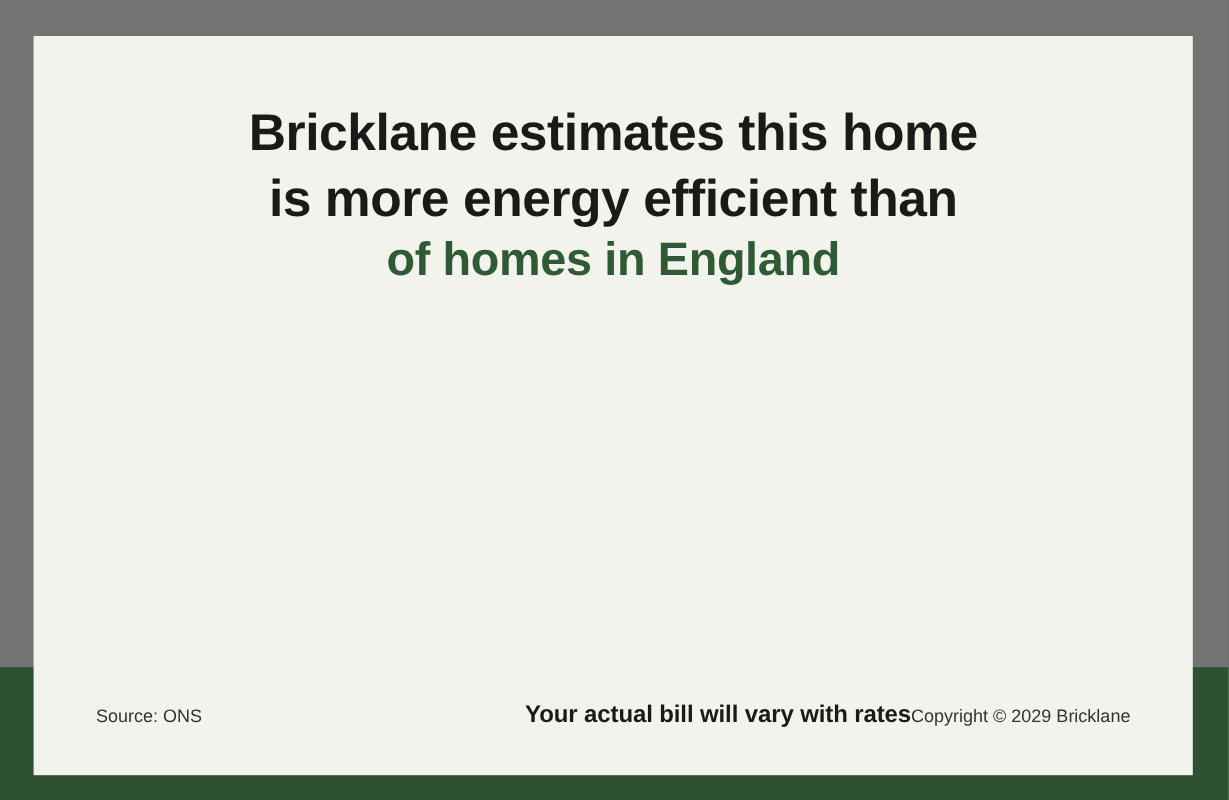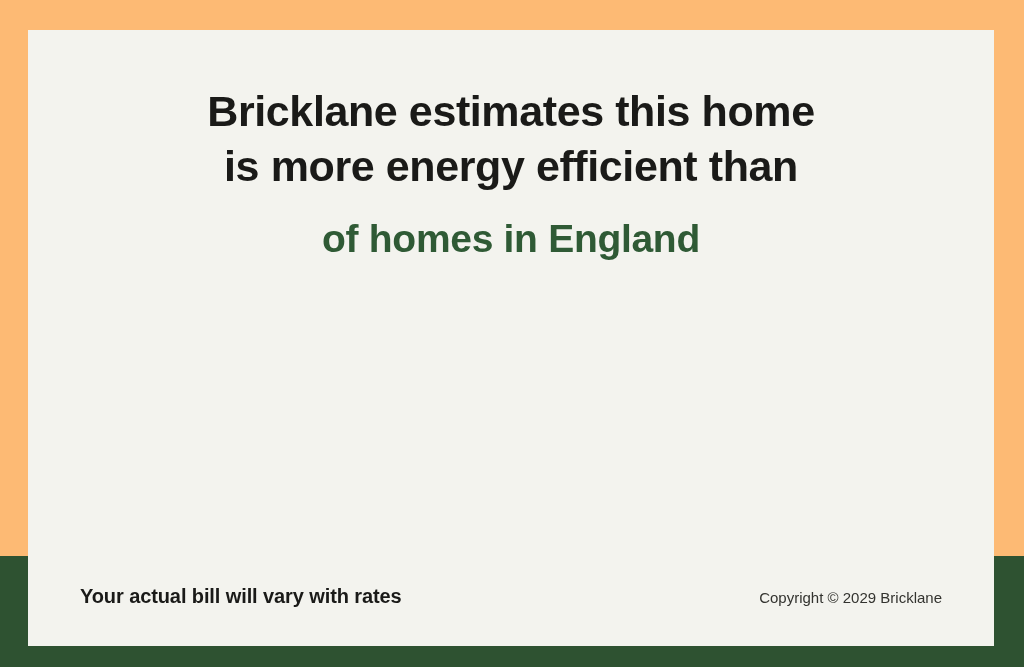--- a/index.html
+++ b/index.html
@@ -14,21 +14,21 @@
     overflow: hidden;
     font-family: "Liberation Sans", sans-serif;
     background: #2e5231;
   }
 
   
   #infographic-frame {
     position: relative;
     width: 1024px;
     height: 556px;
-    background: #fdba74;
+    background: #737373;
     box-sizing: border-box;
   }
 
   
   #card {
     position: absolute;
     left: 28px;
     top: 30px;
     width: 966px;
     height: 616px;
@@ -69,21 +69,20 @@
     color: #2e5231;
     font-family: "Liberation Sans", sans-serif;
     font-size: 205px;
     font-weight: 700;
     line-height: 0.95;
     letter-spacing: -6px;
   }
 
   
   #stat-caption {
-    margin-top: 22px;
     width: 100%;
     text-align: center;
     color: #2f5a35;
     font-family: "Liberation Sans", sans-serif;
     font-size: 39px;
     font-weight: 700;
     line-height: 1.2;
     letter-spacing: -0.3px;
   }
 
@@ -110,21 +109,21 @@
     line-height: 1.2;
     white-space: nowrap;
     padding-bottom: 3px;
   }
 
   #footer-source  { text-align: left;  min-width: 170px; }
   #footer-copyright { text-align: right; min-width: 170px; }
 
   #disclaimer {
     flex: 1 1 auto;
-    text-align: left;
+    text-align: right;
     color: #1a1a18;
     font-family: "Liberation Sans", sans-serif;
     font-size: 20px;
     font-weight: 700;
     line-height: 1.42;
     letter-spacing: -0.1px;
   }
 
   #disclaimer .dc-line {
     display: block;
@@ -141,20 +140,21 @@
     <div id="headline">
       <span class="hl-line">Bricklane estimates this home</span>
       <span class="hl-line">is more energy efficient than</span>
     </div>
 
 
     <div id="stat-caption">of homes in England</div>
 
     <div id="footer">
 
+      <div id="footer-source" class="footer-side">Source: ONS</div>
 
       <div id="disclaimer">
         <span class="dc-line">Your actual bill will vary with rates</span>
       </div>
 
       <div id="footer-copyright" class="footer-side">Copyright © 2029 Bricklane</div>
 
     </div>
 
   </div>

